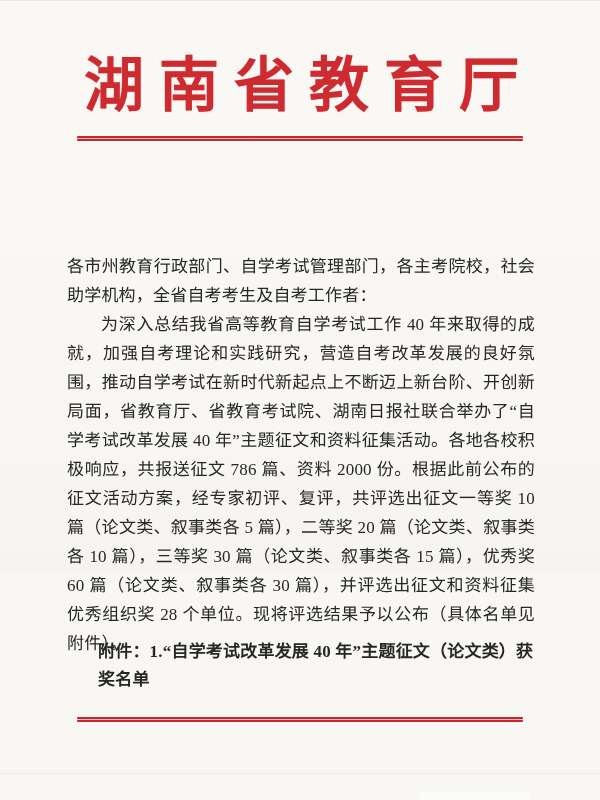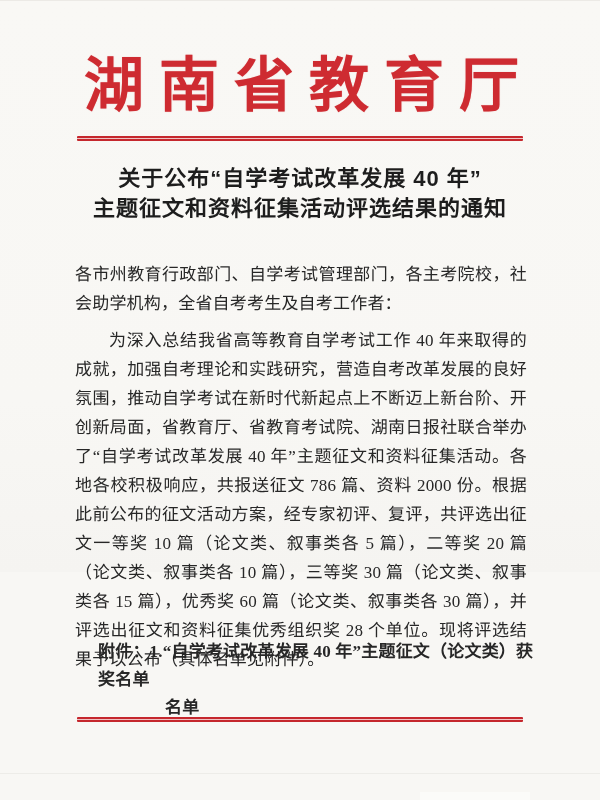--- a/index.html
+++ b/index.html
@@ -67,21 +67,21 @@
     top: 252px;
     left: 67px;
     width: 468px;
     font-family: "Liberation Serif", serif;
     font-size: 17px;
     line-height: 29px;
     color: #272727;
     text-align: justify;
     letter-spacing: 0.2px;
   }
-  .body-text p { margin: 8px; }
+  .body-text p { margin: 0; }
   .para-indent { text-indent: 2em; }
 
   
   .attachments {
     position: absolute;
     top: 638px;
     left: 67px;
     width: 480px;
     font-family: "Liberation Serif", serif;
     font-size: 17px;
@@ -124,33 +124,28 @@
 <body>
 
 <div class="page">
 
   <div class="scan-edge-top"></div>
 
   <div class="agency-header">湖南省教育厅</div>
 
   <div class="rule rule-top"></div>
 
-  <div class="notice-title">
-    <div>关于公布“自学考试改革发展 40 年”</div>
-    <div>主题征文和资料征集活动评选结果的通知</div>
-  </div>
 
   <div class="body-text">
     <p class="salutation">各市州教育行政部门、自学考试管理部门，各主考院校，社会助学机构，全省自考考生及自考工作者：</p>
     <p class="para-indent">为深入总结我省高等教育自学考试工作 40 年来取得的成就，加强自考理论和实践研究，营造自考改革发展的良好氛围，推动自学考试在新时代新起点上不断迈上新台阶、开创新局面，省教育厅、省教育考试院、湖南日报社联合举办了“自学考试改革发展 40 年”主题征文和资料征集活动。各地各校积极响应，共报送征文 786 篇、资料 2000 份。根据此前公布的征文活动方案，经专家初评、复评，共评选出征文一等奖 10 篇（论文类、叙事类各 5 篇），二等奖 20 篇（论文类、叙事类各 10 篇），三等奖 30 篇（论文类、叙事类各 15 篇），优秀奖 60 篇（论文类、叙事类各 30 篇），并评选出征文和资料征集优秀组织奖 28 个单位。现将评选结果予以公布（具体名单见附件）。</p>
   </div>
 
   <div class="attachments">
     <div class="att-line-1"><span>附件：</span><span>1.“自学考试改革发展 40 年”主题征文（论文类）获奖名单</span></div>
-    <div class="att-line-3">名单</div>
   </div>
 
   <div class="rule rule-bottom"></div>
 
   <div class="scan-streak"></div>
   <div class="scan-corner"></div>
 
 </div>
 
 </body></html>

